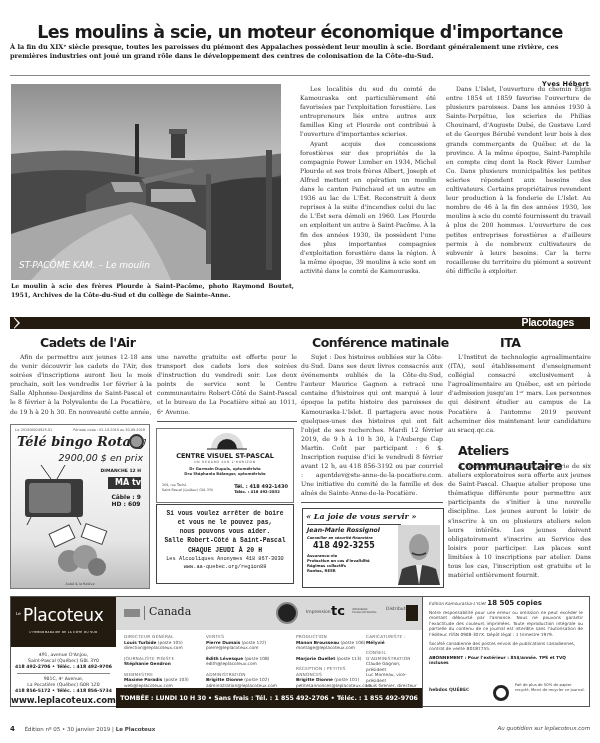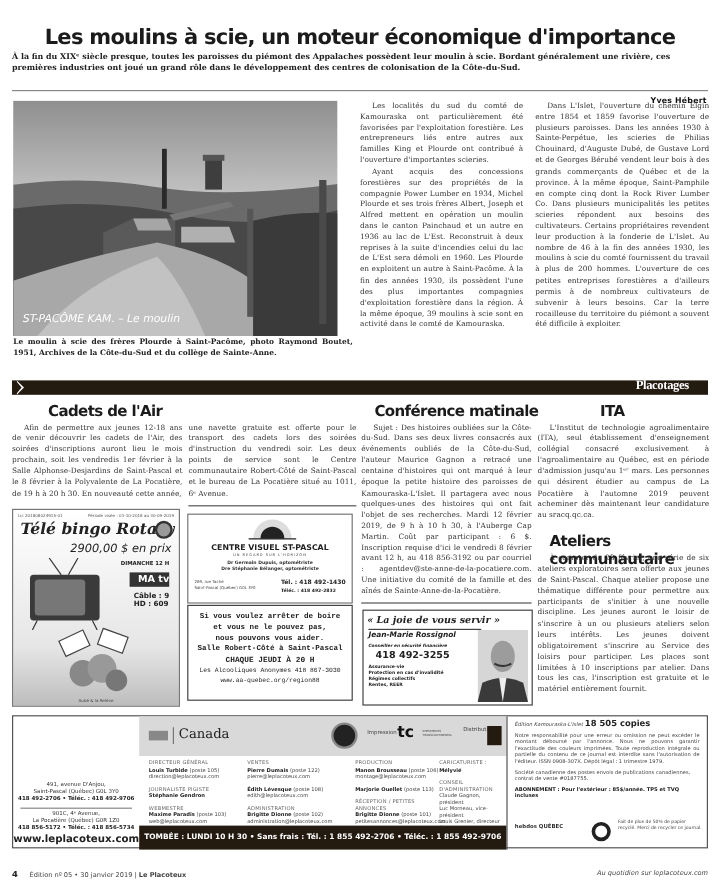--- a/index.html
+++ b/index.html
@@ -10,21 +10,21 @@
 .deck{left:10px;top:43px;width:582px;font-size:6.6px;line-height:9.4px;font-weight:bold;color:#222}
 .rule{height:1px;background:#888}
 .byline{right:11px;top:80px;font-family:"DejaVu Sans",sans-serif;font-weight:bold;font-size:6.5px;color:#111;letter-spacing:.2px}
 .photo{left:11px;top:84px;width:270px;height:196px;overflow:hidden;background:#bbb}
 .caption{left:11px;top:281px;width:283px;font-size:6.2px;line-height:9.3px;font-weight:bold;color:#222;text-align:justify}
 .col{font-size:6.15px;line-height:9.1px;text-align:justify;color:#333}
 .col p{text-indent:10px}
 .band{left:10px;top:317px;width:580px;height:12px;background:#231a10}
 .band .chev{position:absolute;left:4px;top:0;width:0;height:0;border-top:6px solid transparent;border-bottom:6px solid transparent;border-left:6px solid #fff}
 .band .chev2{position:absolute;left:3px;top:0;width:0;height:0;border-top:6px solid transparent;border-bottom:6px solid transparent;border-left:5px solid #231a10}
-.band .tag{position:absolute;right:16px;top:-1px;font-family:Liberation Serif, serif;font-weight:bold;font-size:10.5px;color:#fff;letter-spacing:-.3px}
+.band .tag{position:absolute;right:16px;top:-1px;font-family:Liberation Sans, sans-serif;font-weight:bold;font-size:10.5px;color:#fff;letter-spacing:-.3px}
 .sh{font-family:"DejaVu Sans",sans-serif;font-weight:bold;font-size:12.5px;letter-spacing:-.5px;color:#1b1b1b}
 .ad{border:1px solid #777;background:#fff;overflow:hidden}
 .footer-wrap{left:10px;top:596px;width:580px;height:111px;border:1px solid #555}
 .fw-logo{left:0;top:0;width:105px;height:50px;background:#231a10;color:#fff;text-align:center}
 .fw-addr{left:0;top:50px;width:105px;height:61px;font-family:"DejaVu Sans",sans-serif;font-size:4.6px;line-height:6.2px;text-align:center;color:#333}
 .fw-top{left:105px;top:0;width:306px;height:33px;background:#d9d9d9}
 .fw-staff{left:105px;top:33px;width:306px;height:58px;font-family:"DejaVu Sans",sans-serif;font-size:4.3px;line-height:5.5px;color:#444}
 .fw-staff .h{color:#666;text-transform:uppercase;letter-spacing:.2px}
 .fw-staff b{color:#222}
 .fw-bar{left:105px;top:91px;width:306px;height:20px;background:#231a10;color:#fff;font-family:"DejaVu Sans",sans-serif;font-size:6.2px;font-weight:bold;text-align:center;line-height:20px;white-space:nowrap}
@@ -190,20 +190,25 @@
   <svg style="position:absolute;right:3px;top:16px" width="42" height="60">
     <rect width="42" height="60" fill="#d6d6d6"></rect>
     <ellipse cx="21" cy="22" rx="10" ry="13" fill="#9c9c9c"></ellipse>
     <path d="M14 28 Q21 32 28 28" stroke="#333" stroke-width="1.5" fill="none"></path>
     <path d="M0 60 L4 44 Q21 36 38 44 L42 60Z" fill="#3a3a3a"></path>
     <path d="M18 40 L21 60 L24 40Z" fill="#eee"></path>
   </svg>
 </div>
 
 <div class="abs footer-wrap">
+  <div class="abs fw-logo">
+    <div style="position:absolute;left:5px;top:14px;font-family:'DejaVu Sans',sans-serif;font-size:4px">Le</div>
+    <div style="position:absolute;left:12px;top:8px;font-family:'DejaVu Sans',sans-serif;font-size:17px;letter-spacing:-.3px">Placoteux</div>
+    <div style="position:absolute;left:0;top:33px;width:100%;font-family:'DejaVu Sans',sans-serif;font-size:2.8px;letter-spacing:.4px">L'HEBDOMADAIRE DE LA CÔTE-DU-SUD</div>
+  </div>
   <div class="abs fw-addr">
     <div style="padding-top:5px">491, avenue D'Anjou,</div>
     <div>Saint-Pascal (Québec) G0L 3Y0</div>
     <div style="font-weight:bold;color:#222">418 492-2706 • Téléc. : 418 492-9706</div>
     <div style="margin:2px 6px;height:1px;background:#888"></div>
     <div>901C, 4ᵉ Avenue,</div>
     <div>La Pocatière (Québec) G0R 1Z0</div>
     <div style="font-weight:bold;color:#222">418 856-5172 • Téléc. : 418 856-5734</div>
     <div style="font-weight:bold;font-size:8.5px;line-height:13px;color:#222">www.leplacoteux.com</div>
   </div>

